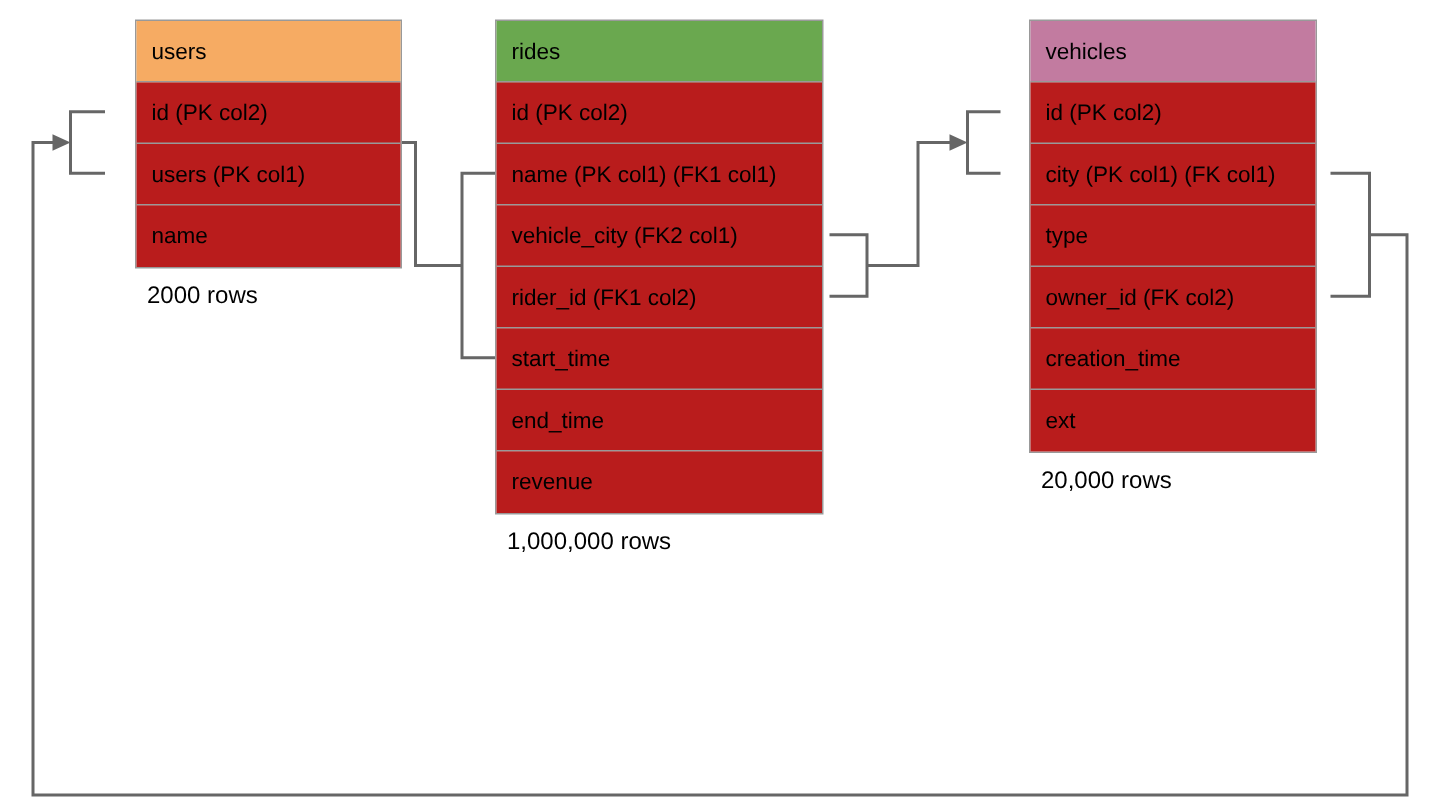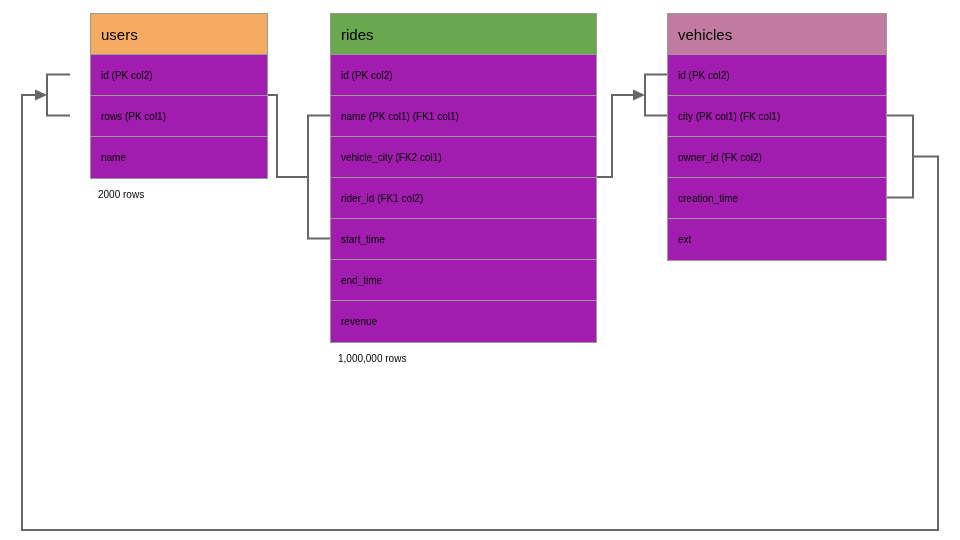--- a/index.html
+++ b/index.html
@@ -6,23 +6,23 @@
   body{font-family:"Liberation Sans","DejaVu Sans",sans-serif;color:#000;}
   .canvas{position:relative;width:960px;height:540px;background:#fff;overflow:hidden;}
   .lines{position:absolute;left:0;top:0;width:960px;height:540px;pointer-events:none;z-index:0;}
   .conn{stroke:#666666;stroke-width:2;fill:none;}
   .arrow{fill:#666666;stroke:none;}
   .twrap{position:absolute;z-index:1;}
   .tbl{border:1px solid #999999;background:#ffffff;box-sizing:border-box;}
   .thead{height:41px;border-bottom:1px solid #999999;display:flex;align-items:center;
          padding-left:10px;font-size:15px;box-sizing:border-box;}
   .cell{height:41px;border-bottom:1px solid #999999;display:flex;align-items:center;
-        padding-left:10px;font-size:10px;background:#a21caf;box-sizing:border-box;}
+        padding-left:10px;font-size:15px;background:#b91c1c;box-sizing:border-box;}
   .cell:last-child{border-bottom:none;}
-  .rowcount{margin:10px 0 0 8px;font-size:10px;}
+  .rowcount{margin:10px 0 0 8px;font-size:16px;}
   .u-head{background:#f6ab63;}
   .r-head{background:#6aa84f;}
   .v-head{background:#c27ba0;}
 </style>
 </head>
 <body>
 
 <div class="canvas">
 
   <svg class="lines" viewBox="0 0 960 540" xmlns="http://www.w3.org/2000/svg">
@@ -46,44 +46,46 @@
       <path class="conn" d="M913 156.5 H938 V530 H22 V95 H36"></path>
       <polygon class="arrow" points="47,95 35,89.5 35,100.5"></polygon>
       <path class="conn" d="M70 74.5 H47 V115.5 H70"></path>
     </g>
   </svg>
 
   <div class="twrap" style="left:76px;top:13px;width:178px;margin-left:14px;">
     <div class="tbl">
       <div class="thead u-head" style="background: rgb(246, 171, 99);">users</div>
       <div class="cell">id (PK col2)</div>
-      <div class="cell">rows (PK col1)</div>
+      <div class="cell">users (PK col1)</div>
       <div class="cell">name</div>
     </div>
     <div class="rowcount">2000 rows</div>
   </div>
 
-  <div class="twrap" style="left:330px;top:13px;width:267px;">
+  <div class="twrap" style="left:330px;top:13px;width:219px;">
     <div class="tbl">
       <div class="thead r-head" style="background: rgb(106, 168, 79);">rides</div>
       <div class="cell">id (PK col2)</div>
       <div class="cell">name (PK col1) (FK1 col1)</div>
       <div class="cell">vehicle_city (FK2 col1)</div>
       <div class="cell">rider_id (FK1 col2)</div>
       <div class="cell">start_time</div>
       <div class="cell">end_time</div>
       <div class="cell">revenue</div>
     </div>
     <div class="rowcount">1,000,000 rows</div>
   </div>
 
-  <div class="twrap" style="left:667px;top:13px;width:220px;">
+  <div class="twrap" style="left:686px;top:13px;width:192px;">
     <div class="tbl">
       <div class="thead v-head" style="background: rgb(194, 123, 160);">vehicles</div>
       <div class="cell">id (PK col2)</div>
       <div class="cell">city (PK col1) (FK col1)</div>
+      <div class="cell">type</div>
       <div class="cell">owner_id (FK col2)</div>
       <div class="cell">creation_time</div>
       <div class="cell">ext</div>
     </div>
+    <div class="rowcount">20,000 rows</div>
   </div>
 
 </div>
 
 </body></html>

